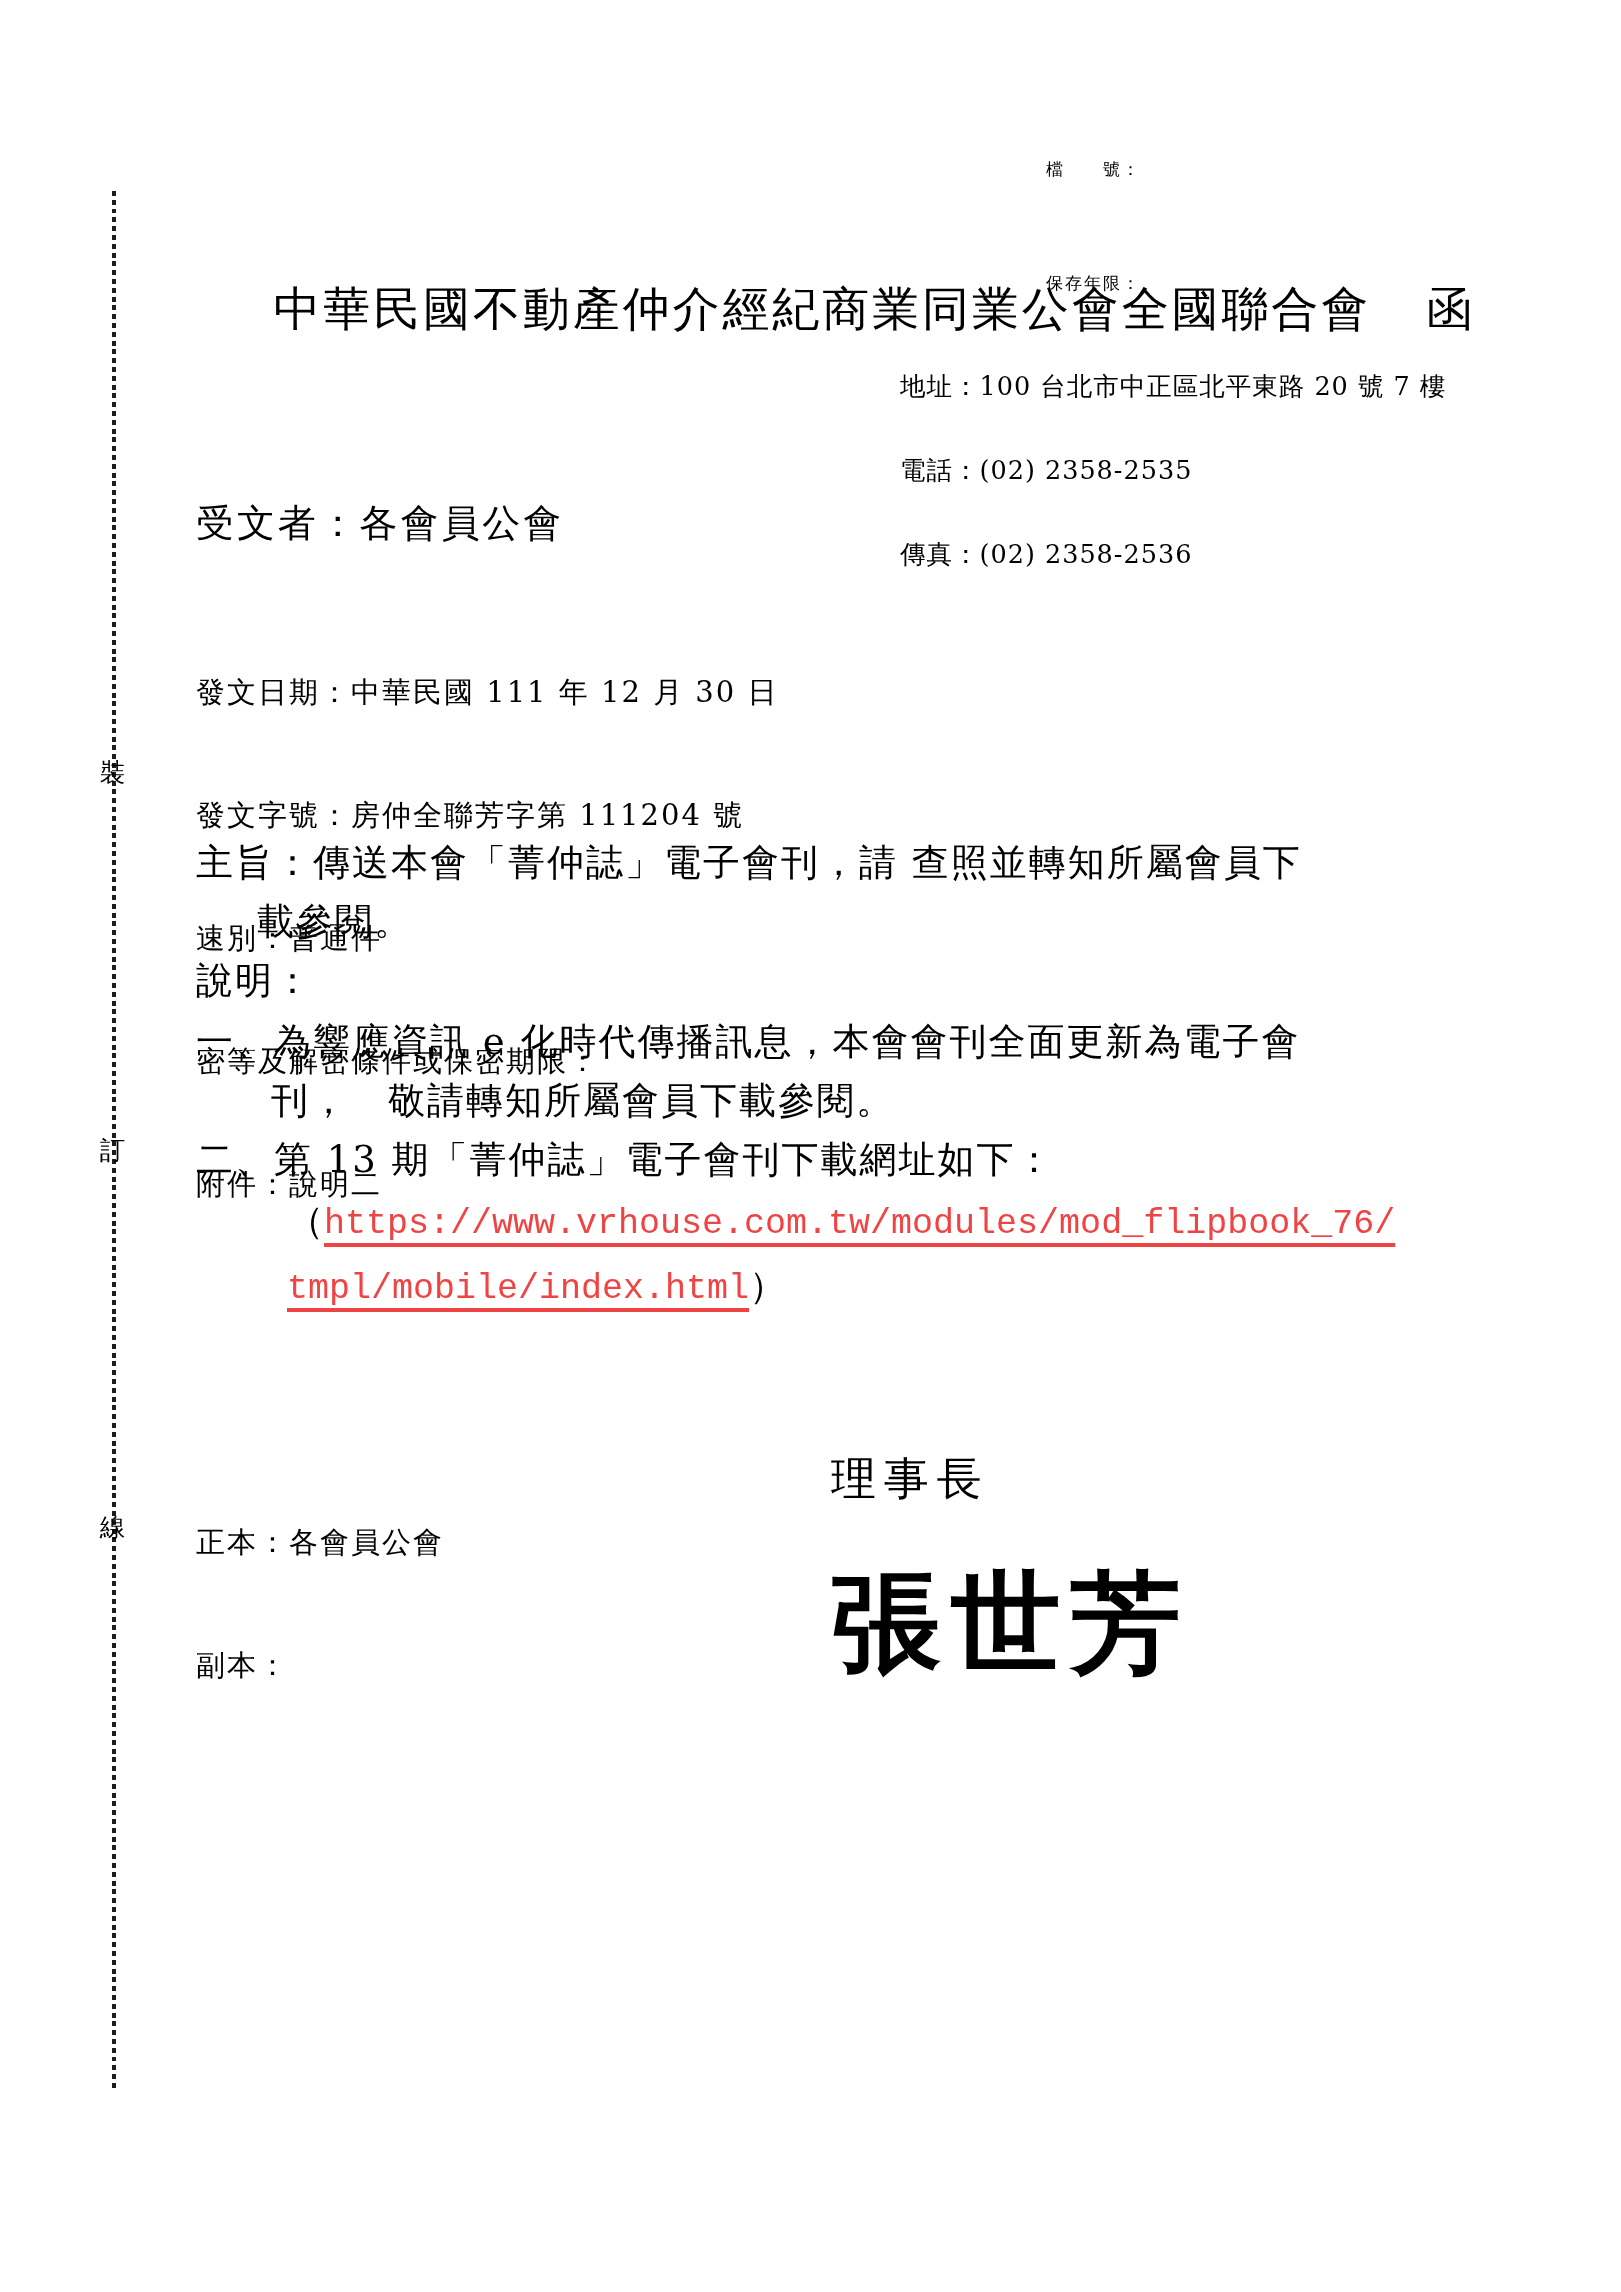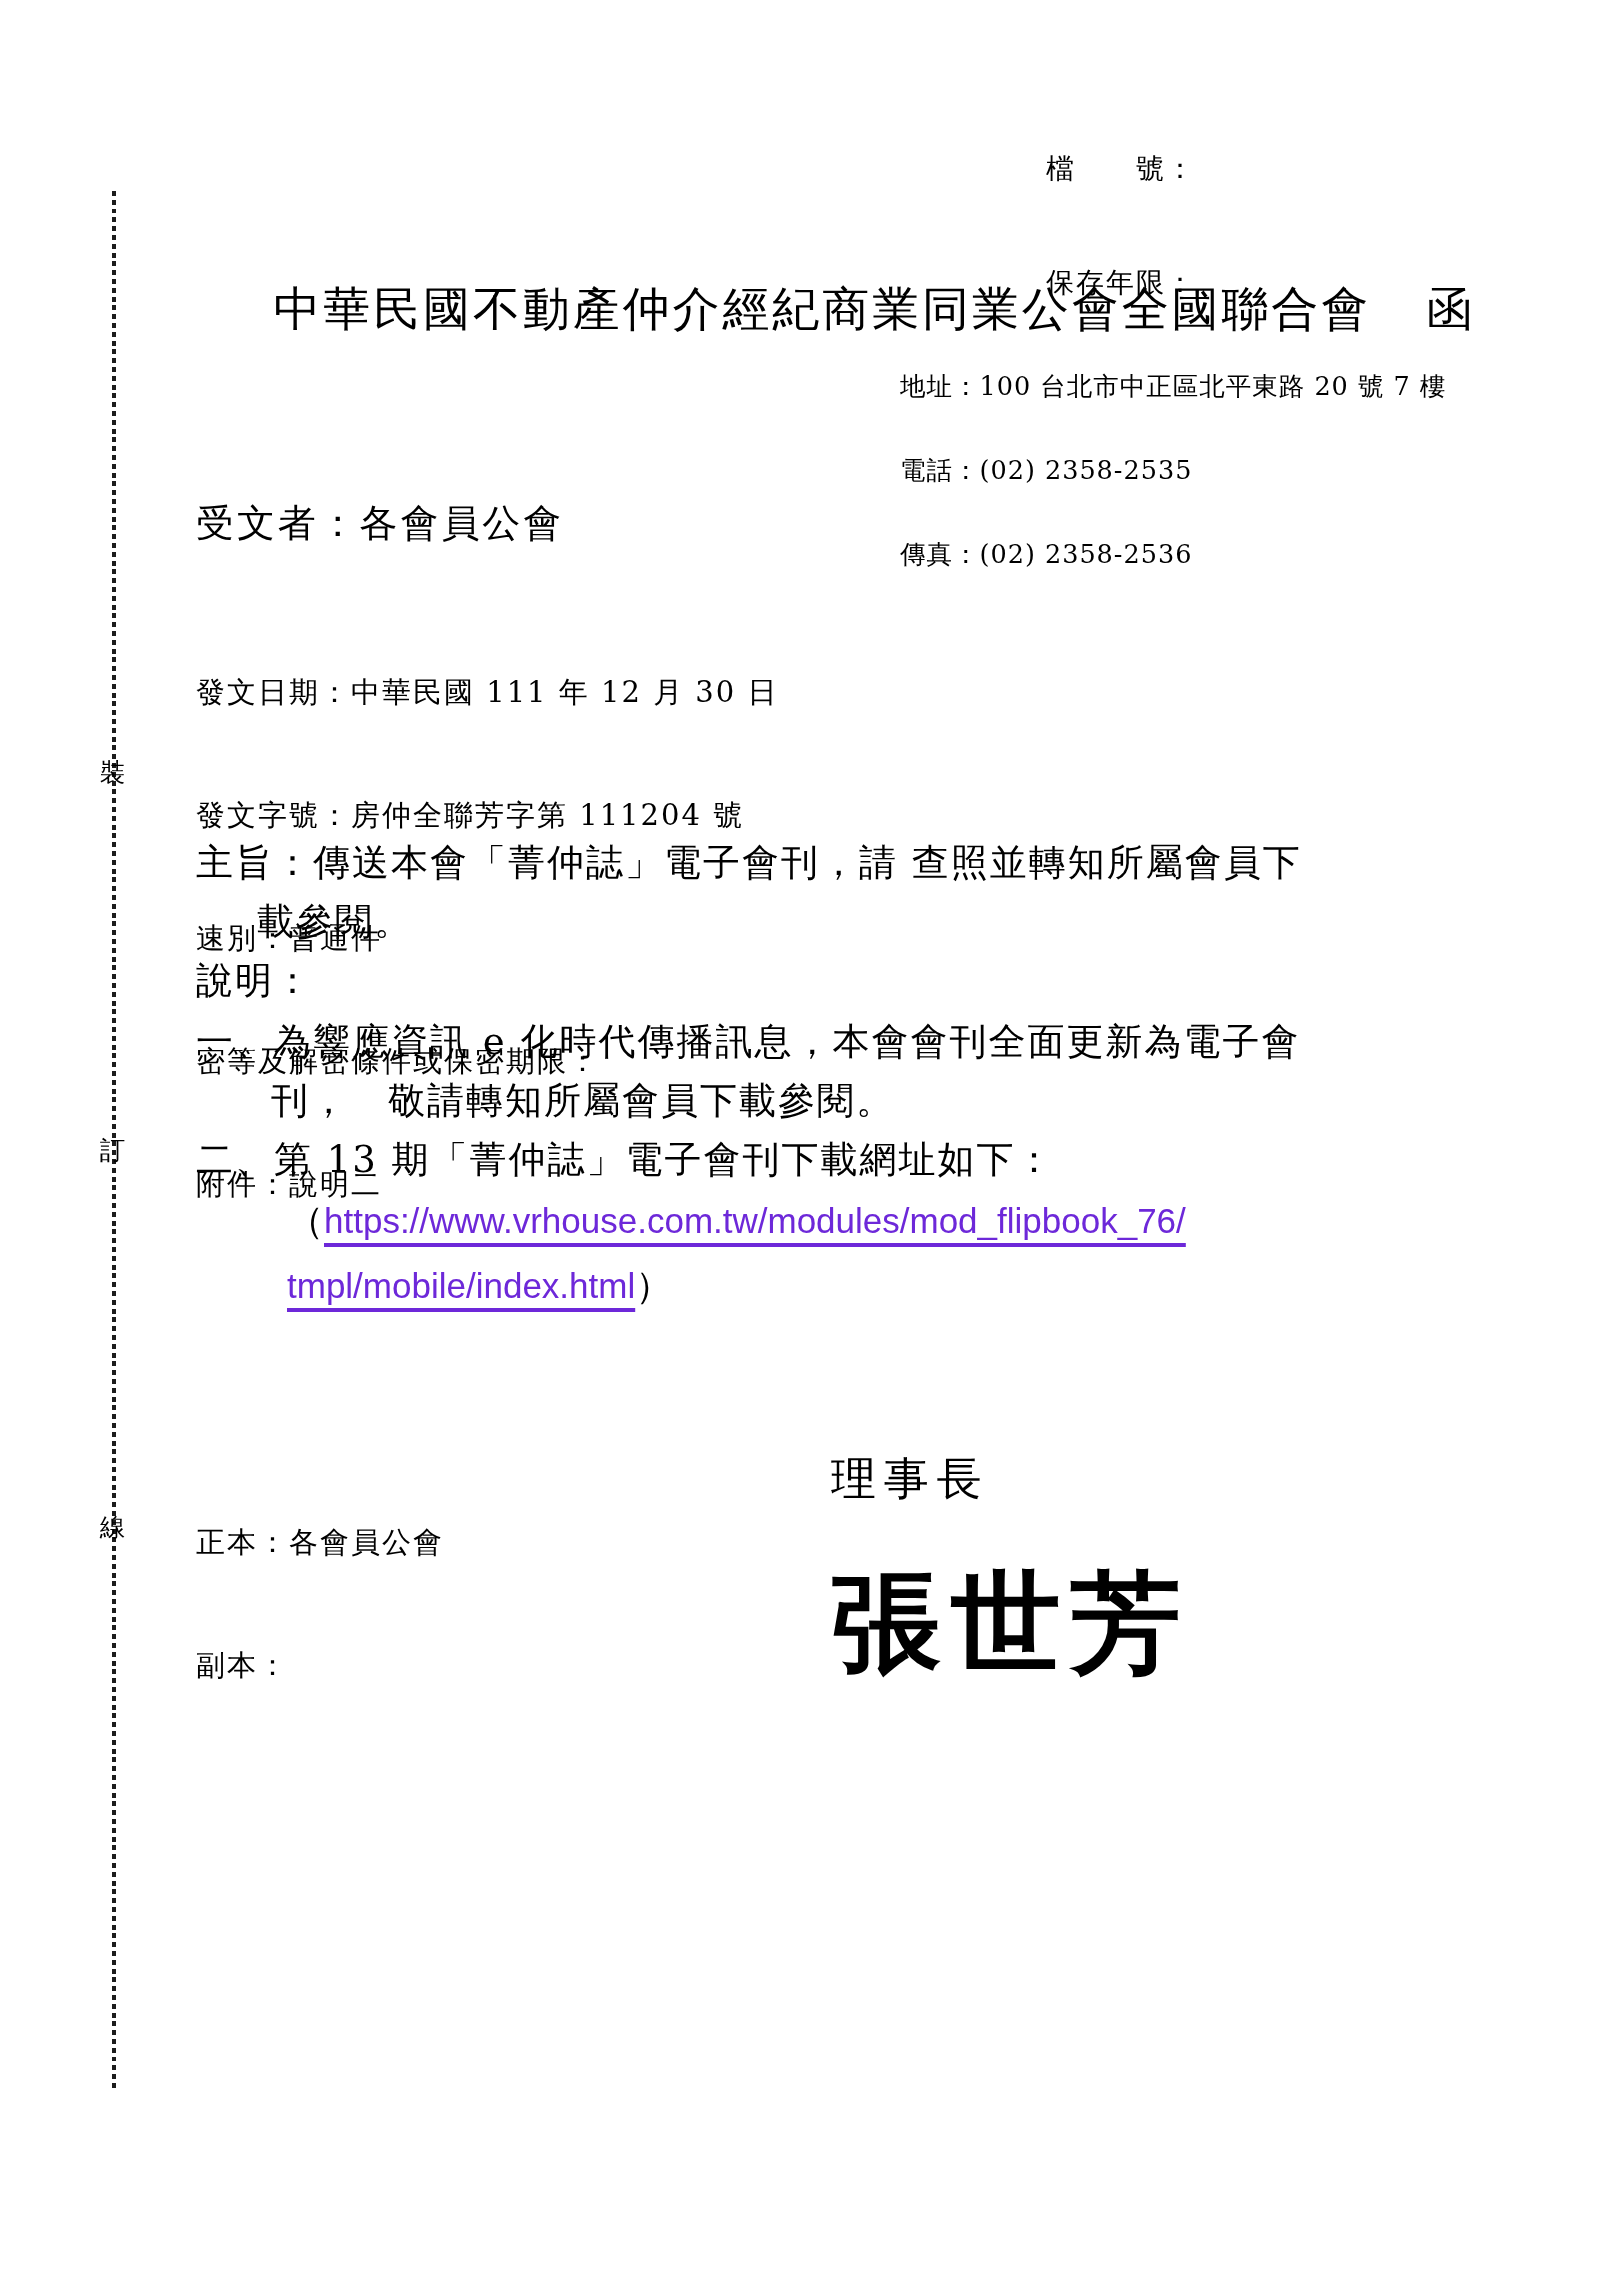--- a/index.html
+++ b/index.html
@@ -9,21 +9,21 @@
     height: 2293px;
     margin: 0 auto;
     background: #ffffff;
     color: #000000;
     font-family: "DejaVu Serif", "Liberation Serif", serif;
     overflow: hidden;
   }
   .abs { position: absolute; white-space: pre; }
 
   
-  .file-block { left: 1046px; top: 74px; font-size: 28px; line-height: 38px; letter-spacing: 2px; }
+  .file-block { left: 1046px; top: 74px; font-size: 17px; line-height: 38px; letter-spacing: 2px; }
 
   
   .title-row { left: 202px; top: 223px; font-size: 47px; letter-spacing: 2.9px; }
   .title-doc-type { display: inline-block; margin-left: 55px; }
 
   
   .contact-block { left: 900px; top: 316px; font-size: 25.5px; line-height: 28px; letter-spacing: 1px; }
 
   
   .recipient-line { left: 196px; top: 498px; font-size: 38px; letter-spacing: 2.9px; text-align: center; }
@@ -37,23 +37,23 @@
   .subject-line2 { left: 257px; top: 897px; }
   .explain-heading { left: 196px; top: 956px; }
   .item1-line1 { left: 196px; top: 1017px; }
   .item1-line2 { left: 271px; top: 1076px; }
   .item2-line1 { left: 196px; top: 1135px; }
 
   
   .link-line1 { left: 287px; top: 1196px; font-size: 37px; }
   .link-line2 { left: 287px; top: 1261px; font-size: 37px; }
   .url {
-    font-family: Liberation Sans, sans-serif;
+    font-family: Liberation Mono, monospace;
     font-size: 35px;
-    color: #6d28d9;
+    color: #ef4444;
     text-decoration: underline;
     text-decoration-thickness: 3.9px;
     text-underline-offset: 9.8px;
     letter-spacing: 0;
   }
   .paren { color: #000; font-size: 37px; }
 
   
   .copies-block { left: 196px; top: 1440px; font-size: 29px; line-height: 41px; letter-spacing: 2px; }
 

